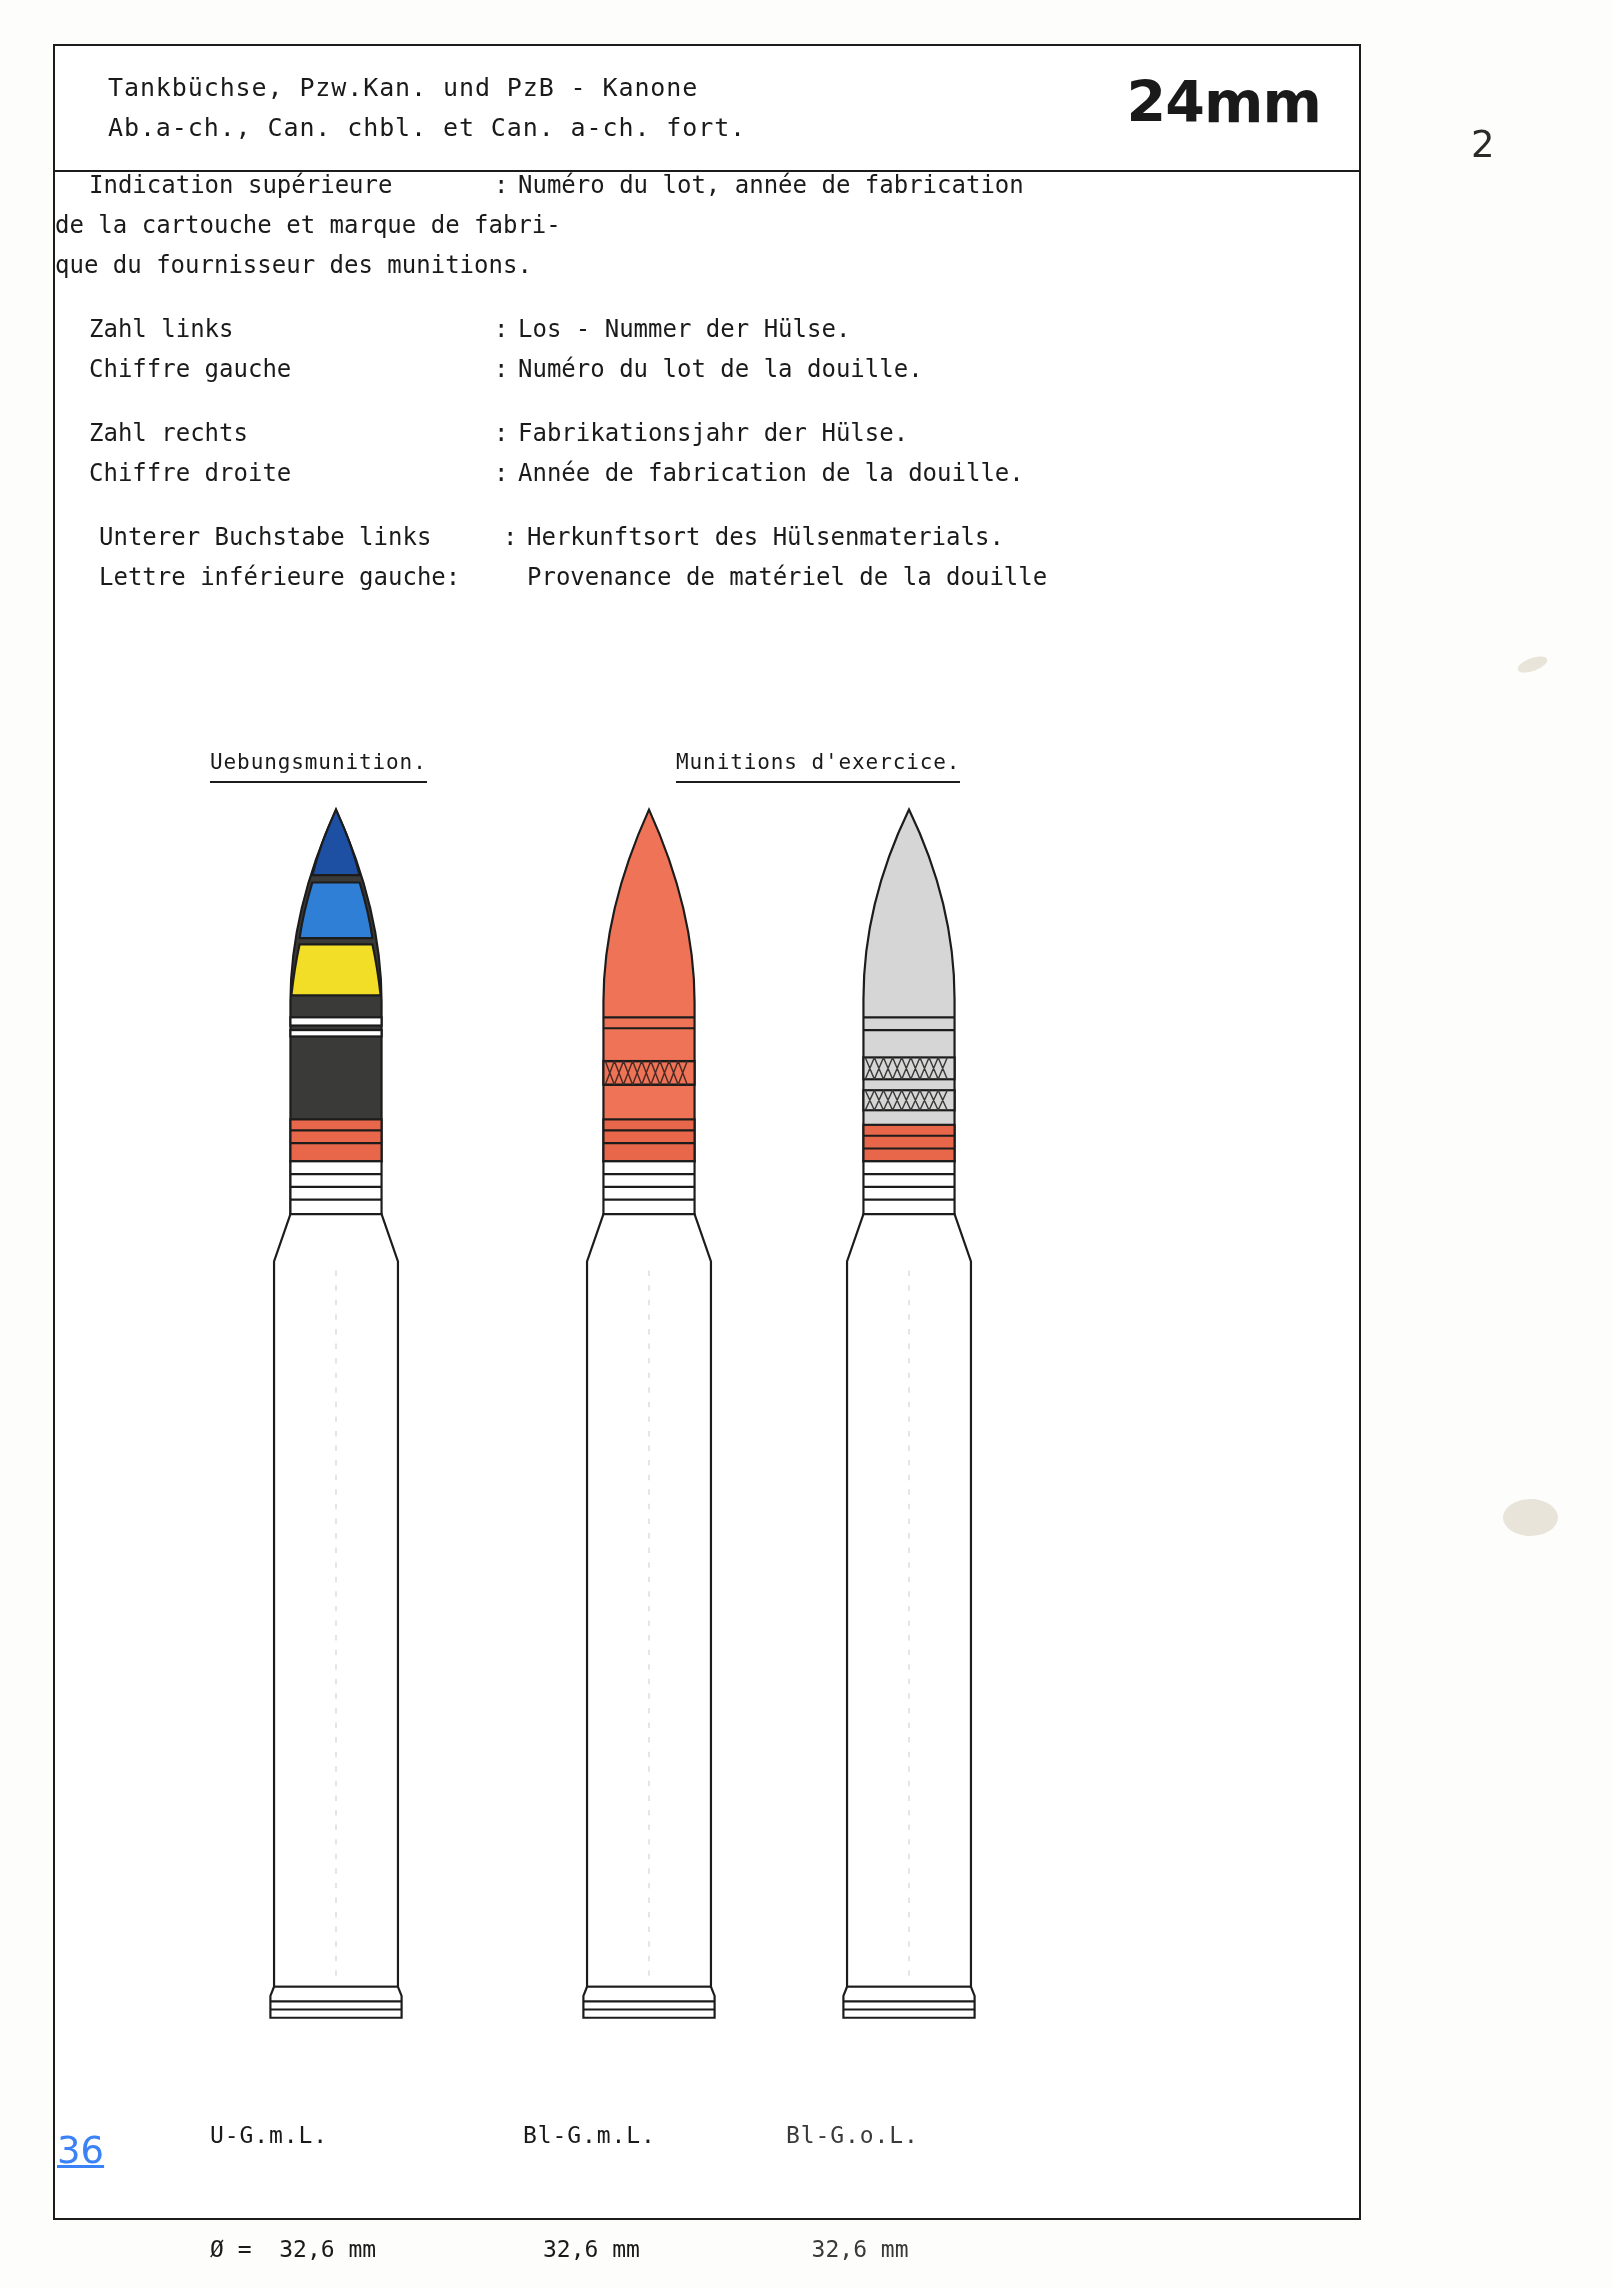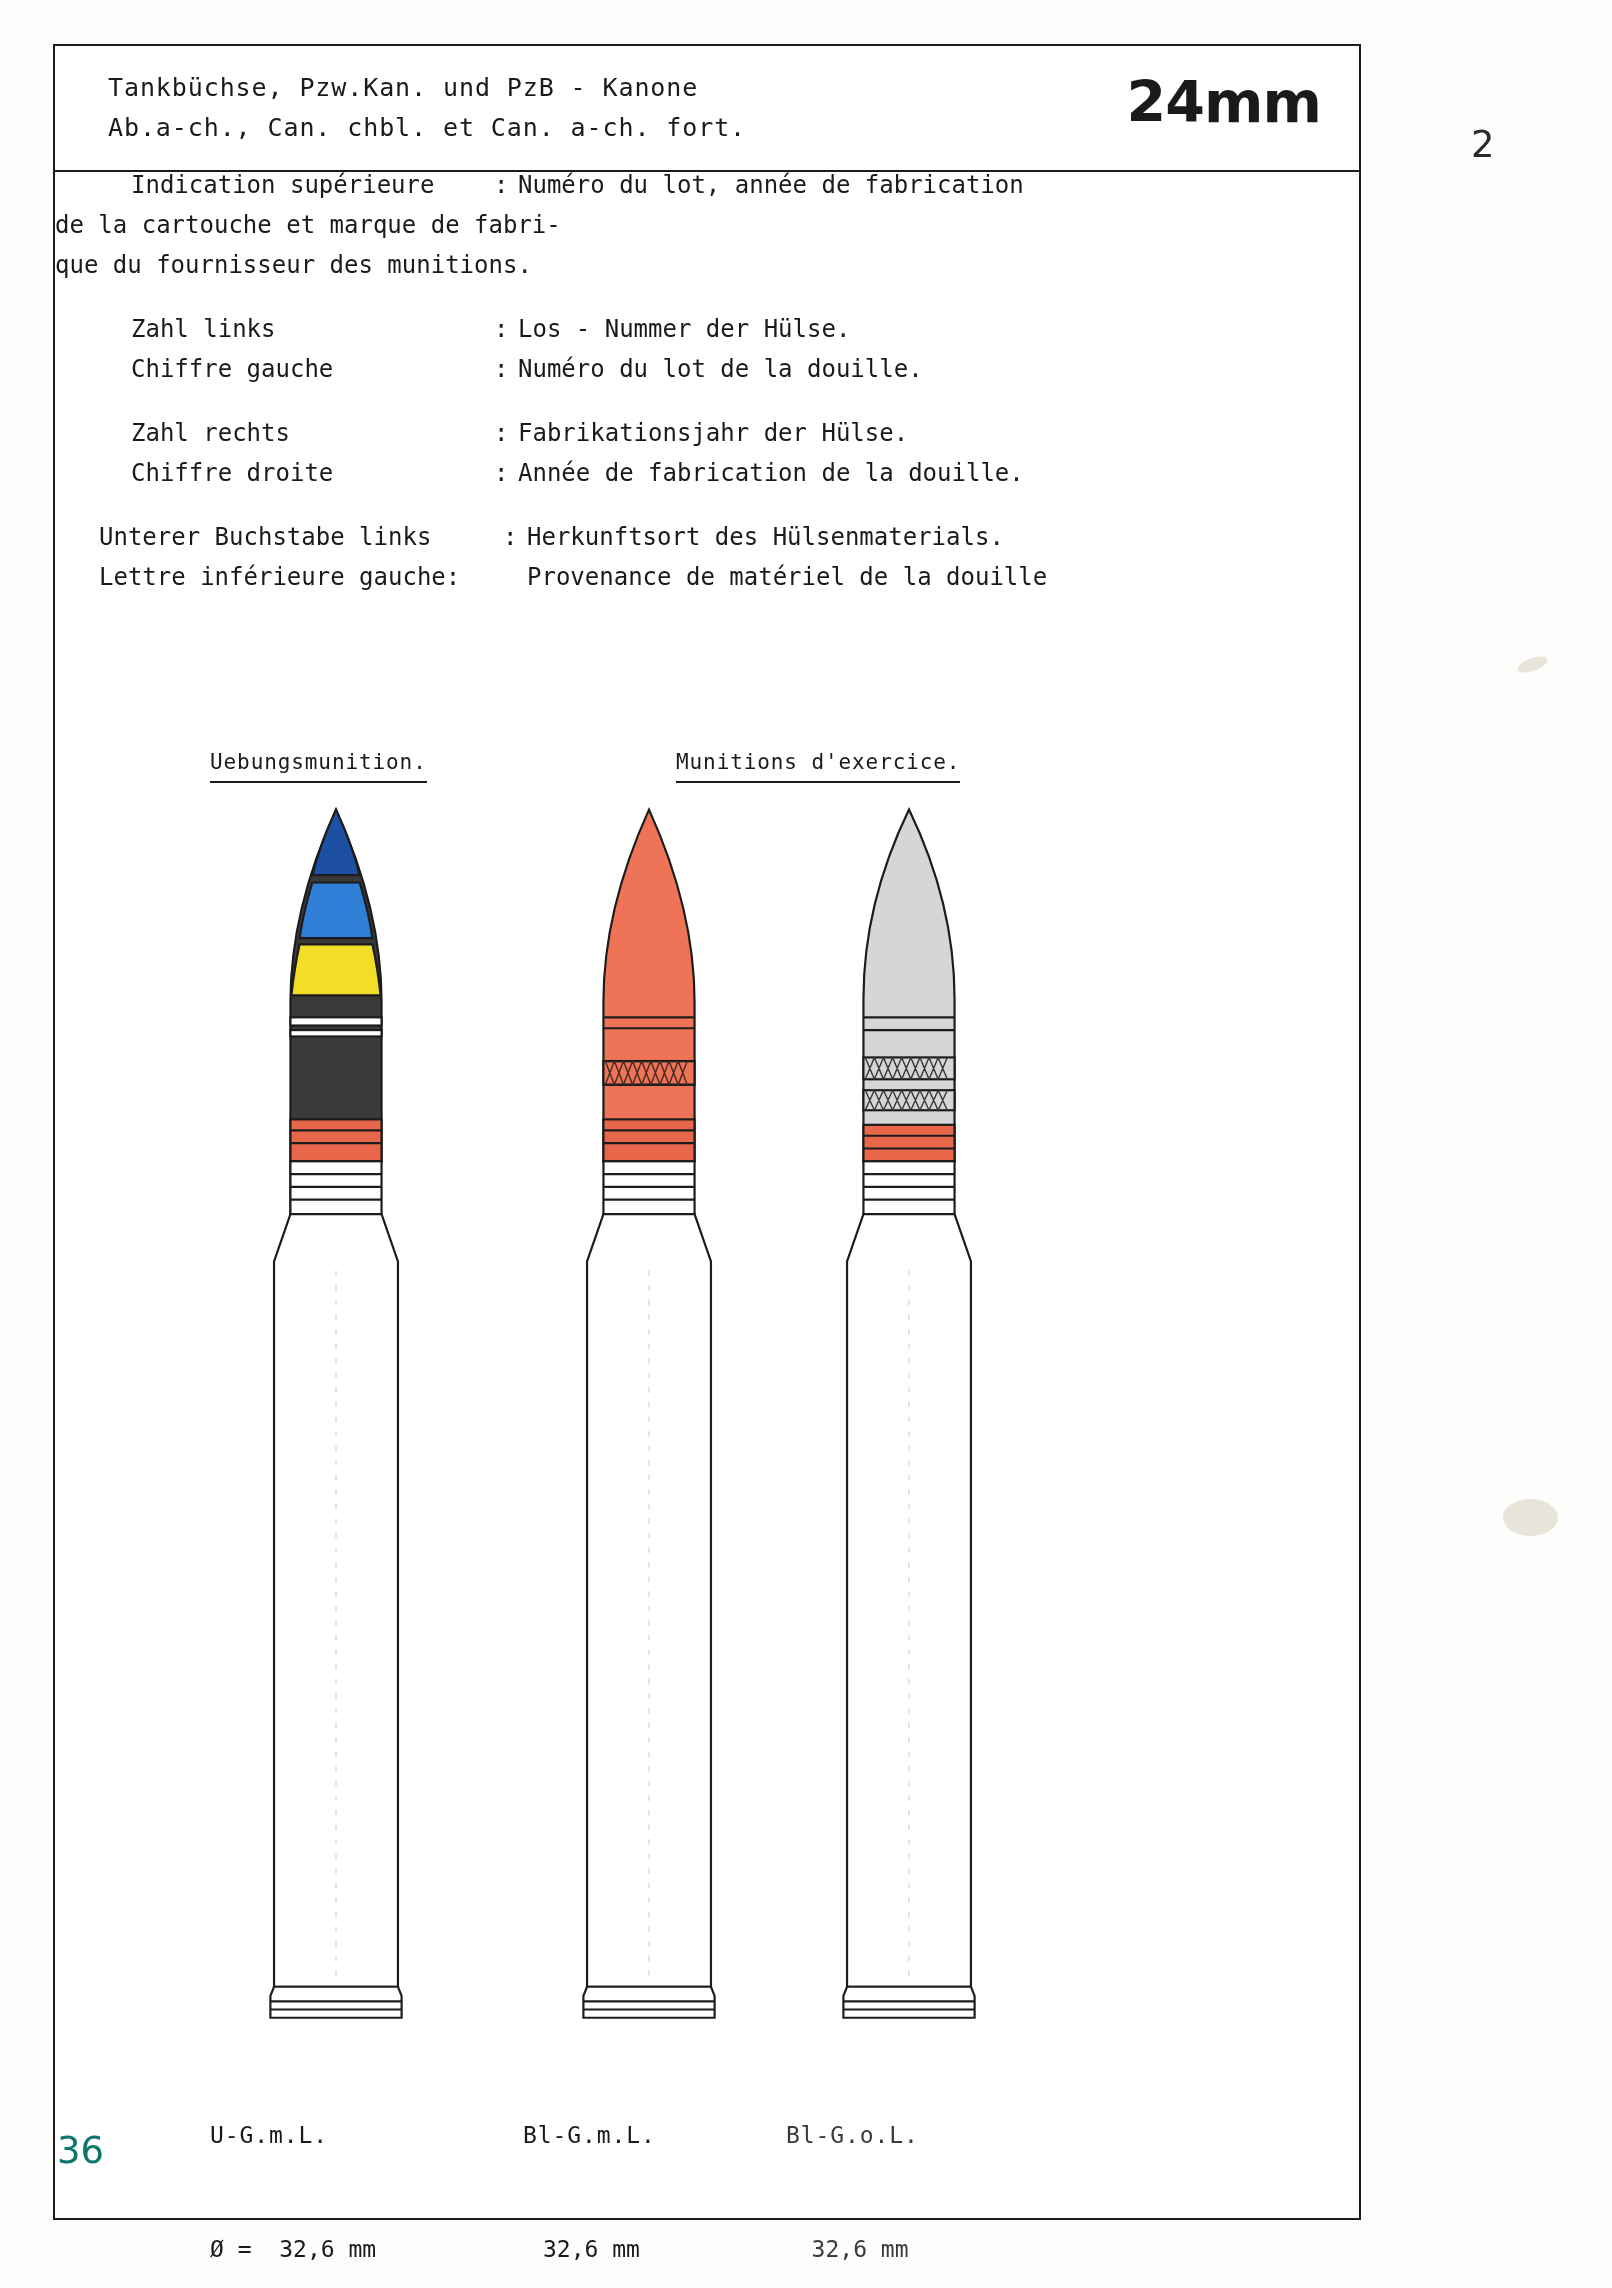--- a/index.html
+++ b/index.html
@@ -83,21 +83,21 @@
   }
   .legend-row {
     display: flex;
     align-items: flex-start;
     font-size: 24px;
     line-height: 40px;
     white-space: pre;
   }
   .lg-label {
     width: 439px;
-    padding-left: 76px;
+    padding-left: 34px;
     box-sizing: border-box;
     flex: 0 0 439px;
   }
   .lg-label.wide {
     width: 448px;
     flex: 0 0 448px;
     padding-left: 44px;
   }
   .lg-colon {
     width: 24px;
@@ -173,21 +173,22 @@
   .cap .c-line { display: block; }
   .cap .c-name { letter-spacing: 0.9px; }
 
   
   #folio {
     position: absolute;
     left: 57px;
     top: 2129px;
     font-size: 37px;
     font-family: "DejaVu Sans", sans-serif;
-    color: #0f766e;
+    color: #3b82f6;
+    text-decoration: underline;
   }
 
   
   .scan-mark {
     position: absolute;
     background: #d9cfc0;
     opacity: .55;
     border-radius: 50%;
   }
 </style>

